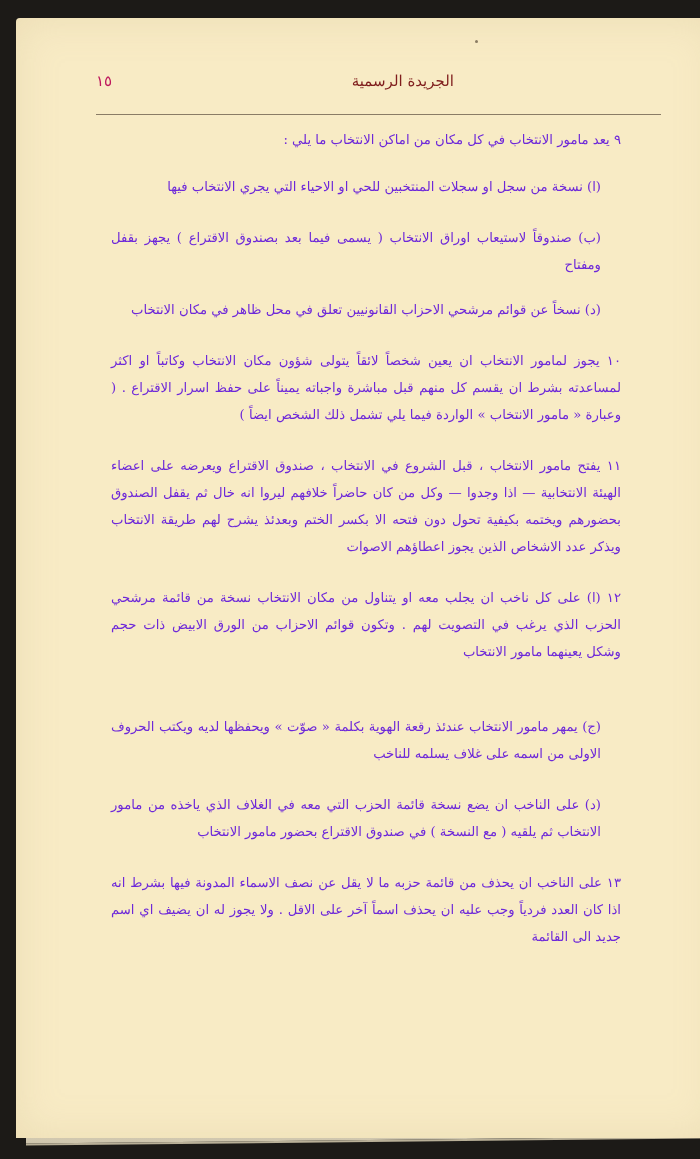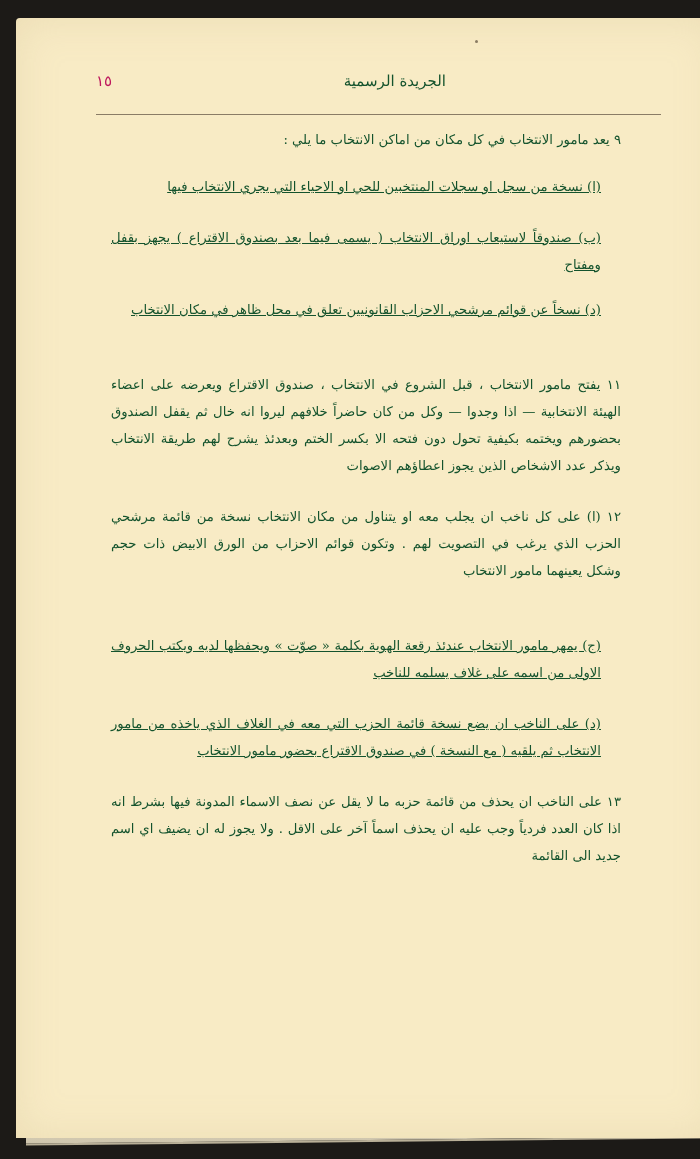--- a/index.html
+++ b/index.html
@@ -46,24 +46,24 @@
     .header {
       position: absolute;
       left: 80px;
       top: 52px;
       width: 560px;
       height: 30px;
       direction: rtl;
     }
     .header-title {
       position: absolute;
-      right: 210px;
+      right: 202px;
       top: 2px;
       font-size: 15px;
-      color: #14532d;
+      color: #7f1d1d;
     }
     .page-number {
       position: absolute;
       left: 0px;
       top: 2px;
       font-size: 15px;
       color: #be185d;
     }
     .header-rule {
       position: absolute;
@@ -73,31 +73,31 @@
       height: 1px;
       background: #8a7c66;
     }
     .body-text {
       position: absolute;
       left: 95px;
       top: 108px;
       width: 540px;
       direction: rtl;
       text-align: right;
-      color: #14532d;
+      color: #6d28d9;
       font-size: 13.2px;
       line-height: 27px;
     }
     .para {
       margin: 0;
       text-align: justify;
       text-align-last: right;
     }
     .para.indent { padding-right: 30px; }
-    .para.sub { padding-right: 50px; text-decoration: underline; }
+    .para.sub { padding-right: 50px; }
     .gap-s { height: 9px; }
     .gap-m { height: 20px; }
     .gap-l { height: 24px; }
   </style>
 </head>
 <body>
 
 <div class="page-stack"></div>
 
 <div class="page">
@@ -113,20 +113,21 @@
     <p class="para indent">٩   يعد مامور الانتخاب في كل مكان من اماكن الانتخاب ما يلي :</p>
     <div class="gap-m"></div>
     <p class="para sub">(ا)   نسخة من سجل او سجلات المنتخبين للحي او الاحياء التي يجري الانتخاب فيها</p>
     <div class="gap-l"></div>
     <p class="para sub">(ب)   صندوقاً لاستيعاب اوراق الانتخاب ( يسمى فيما بعد بصندوق الاقتراع ) يجهز بقفل ومفتاح</p>
     <div class="gap-s"></div>
     <div class="gap-s"></div>
     <p class="para sub">(د)   نسخاً عن قوائم مرشحي الاحزاب القانونيين تعلق في محل ظاهر في مكان الانتخاب</p>
     <div class="gap-l"></div>
 
+    <p class="para indent">١٠   يجوز لمامور الانتخاب ان يعين شخصاً لائقاً يتولى شؤون مكان الانتخاب وكاتباً او اكثر لمساعدته بشرط ان يقسم كل منهم قبل مباشرة واجباته يميناً على حفظ اسرار الاقتراع . ( وعبارة « مامور الانتخاب » الواردة فيما يلي تشمل ذلك الشخص ايضاً )</p>
     <div class="gap-l"></div>
 
     <p class="para indent">١١   يفتح مامور الانتخاب ، قبل الشروع في الانتخاب ، صندوق الاقتراع ويعرضه على اعضاء الهيئة الانتخابية — اذا وجدوا — وكل من كان حاضراً خلافهم ليروا انه خال ثم يقفل الصندوق بحضورهم ويختمه بكيفية تحول دون فتحه الا بكسر الختم وبعدئذ يشرح لهم طريقة الانتخاب ويذكر عدد الاشخاص الذين يجوز اعطاؤهم الاصوات</p>
     <div class="gap-l"></div>
 
     <p class="para indent">١٢   (ا)   على كل ناخب ان يجلب معه او يتناول من مكان الانتخاب نسخة من قائمة مرشحي الحزب الذي يرغب في التصويت لهم . وتكون قوائم الاحزاب من الورق الابيض ذات حجم وشكل يعينهما مامور الانتخاب</p>
     <div class="gap-l"></div>
     <div class="gap-l"></div>
     <p class="para sub">(ج)   يمهر مامور الانتخاب عندئذ رقعة الهوية بكلمة « صوّت » ويحفظها لديه ويكتب الحروف الاولى من اسمه على غلاف يسلمه للناخب</p>
     <div class="gap-l"></div>

